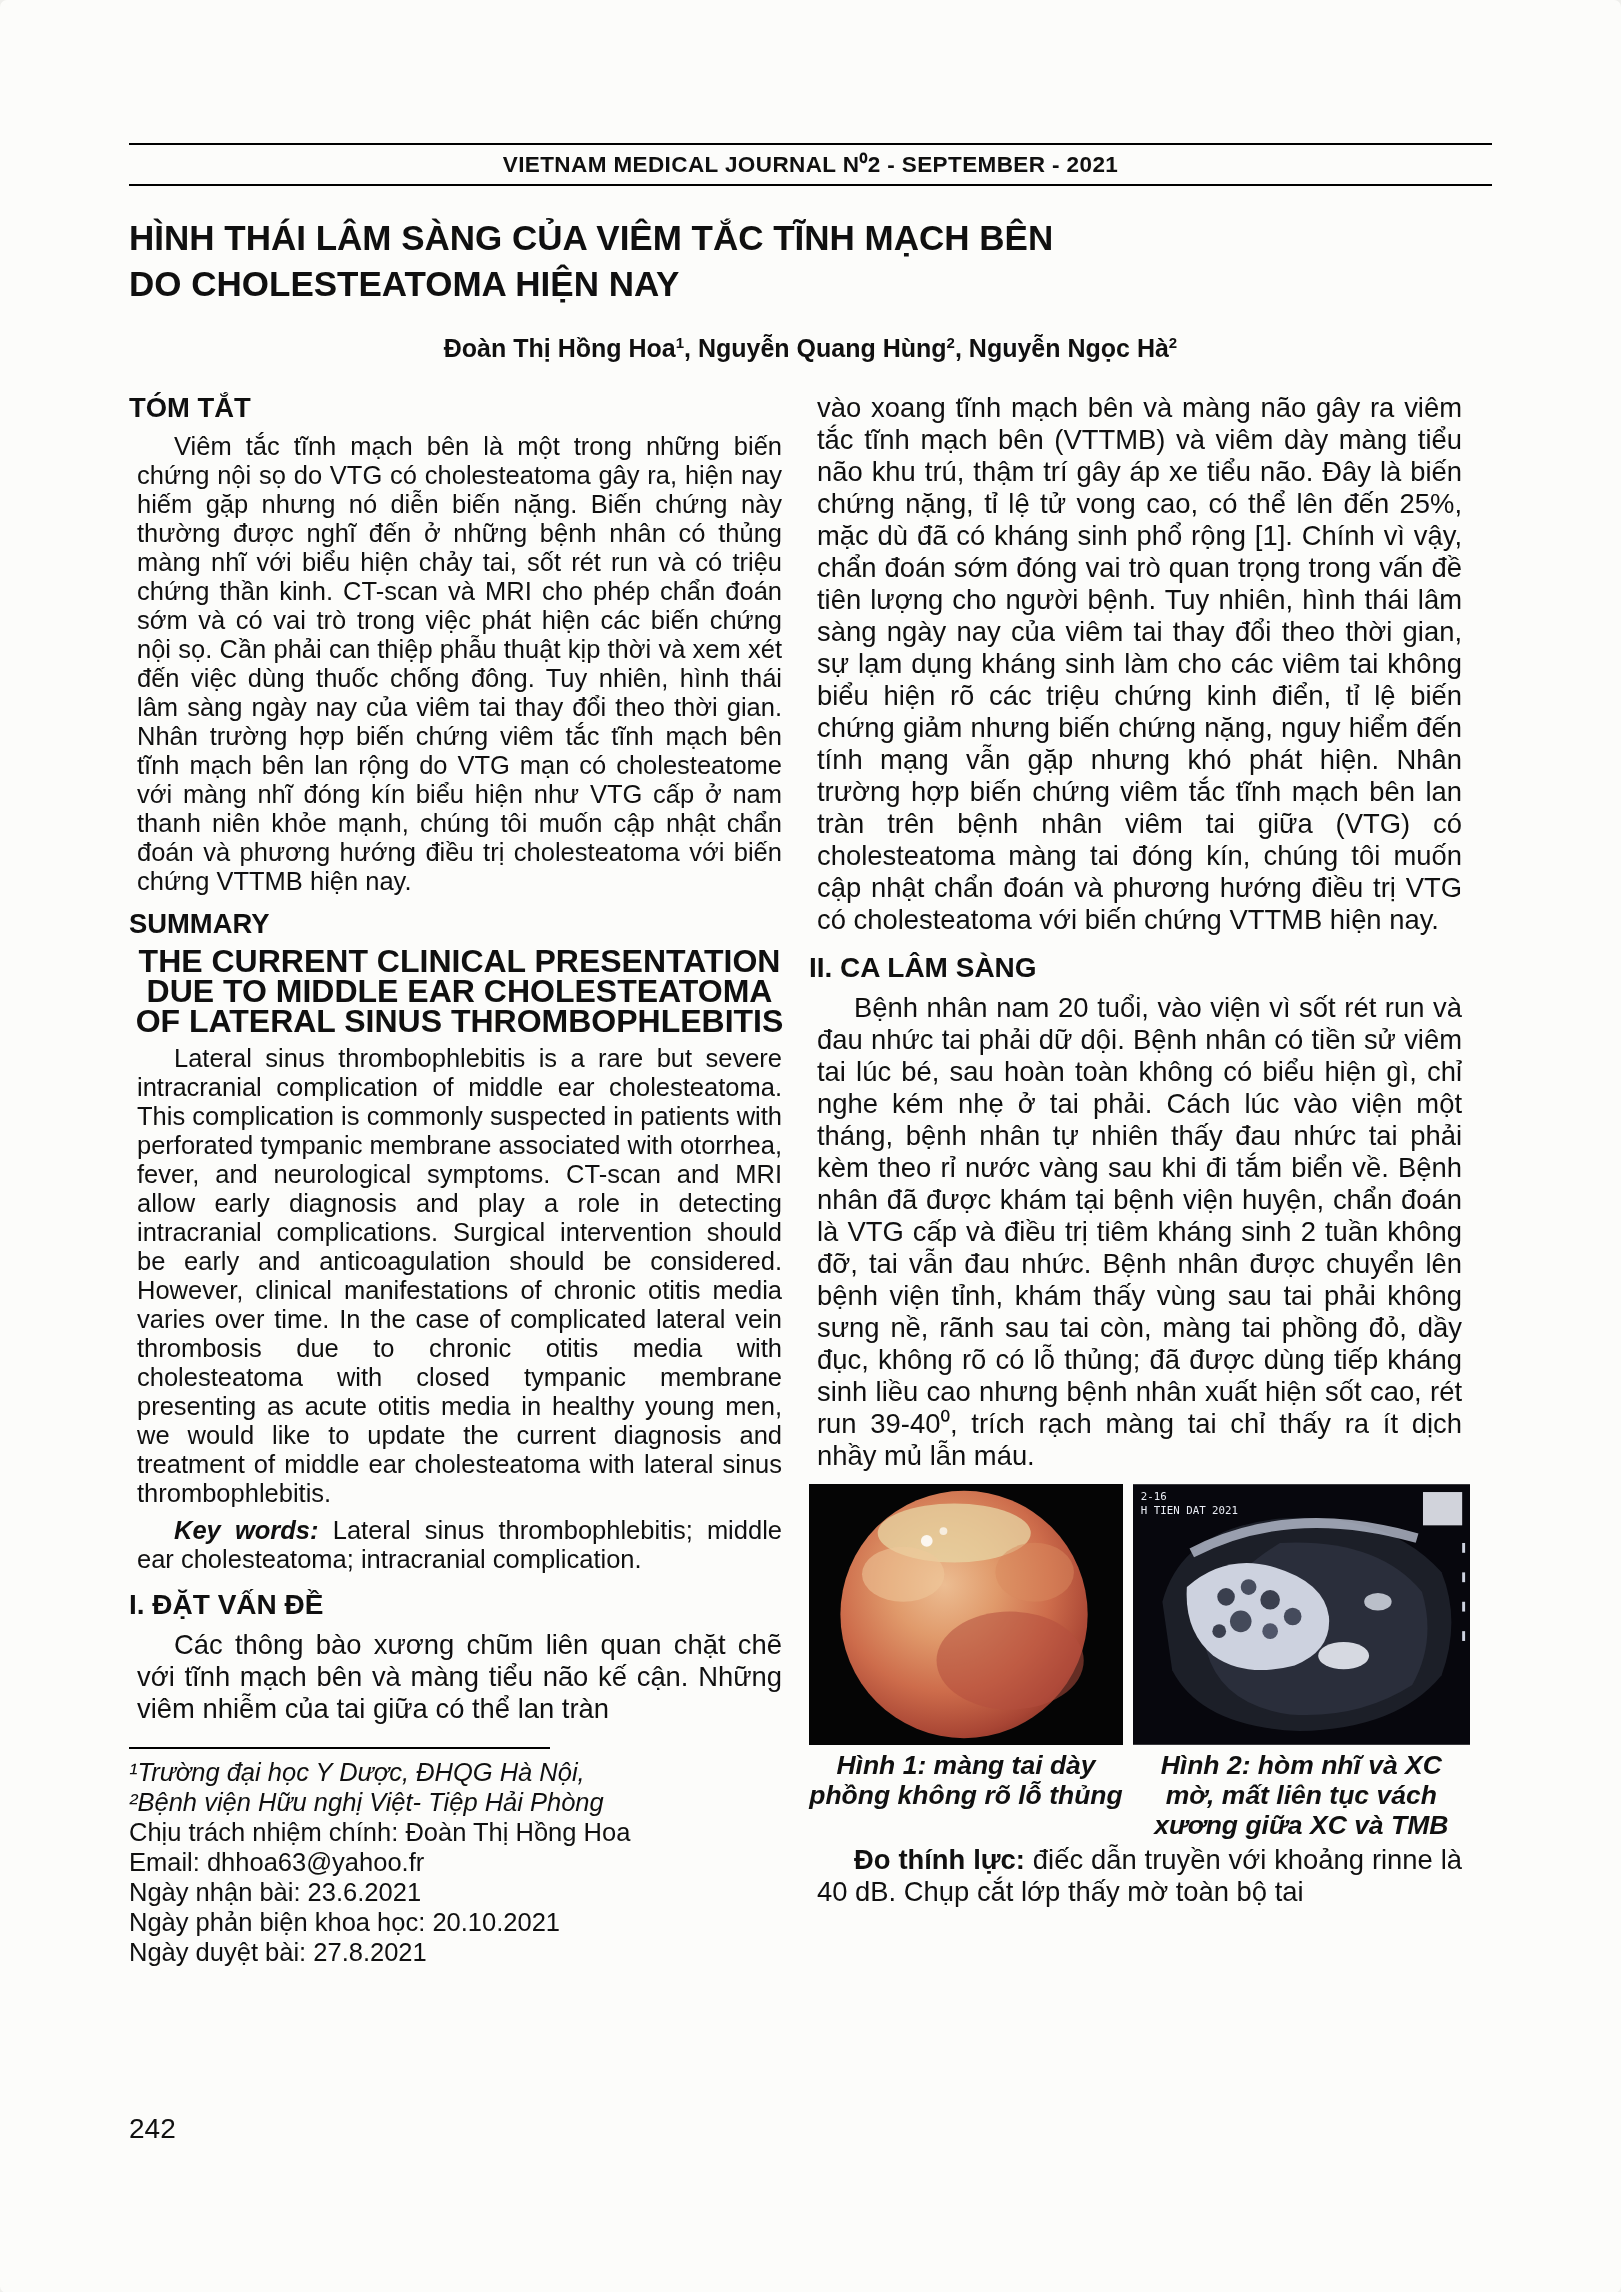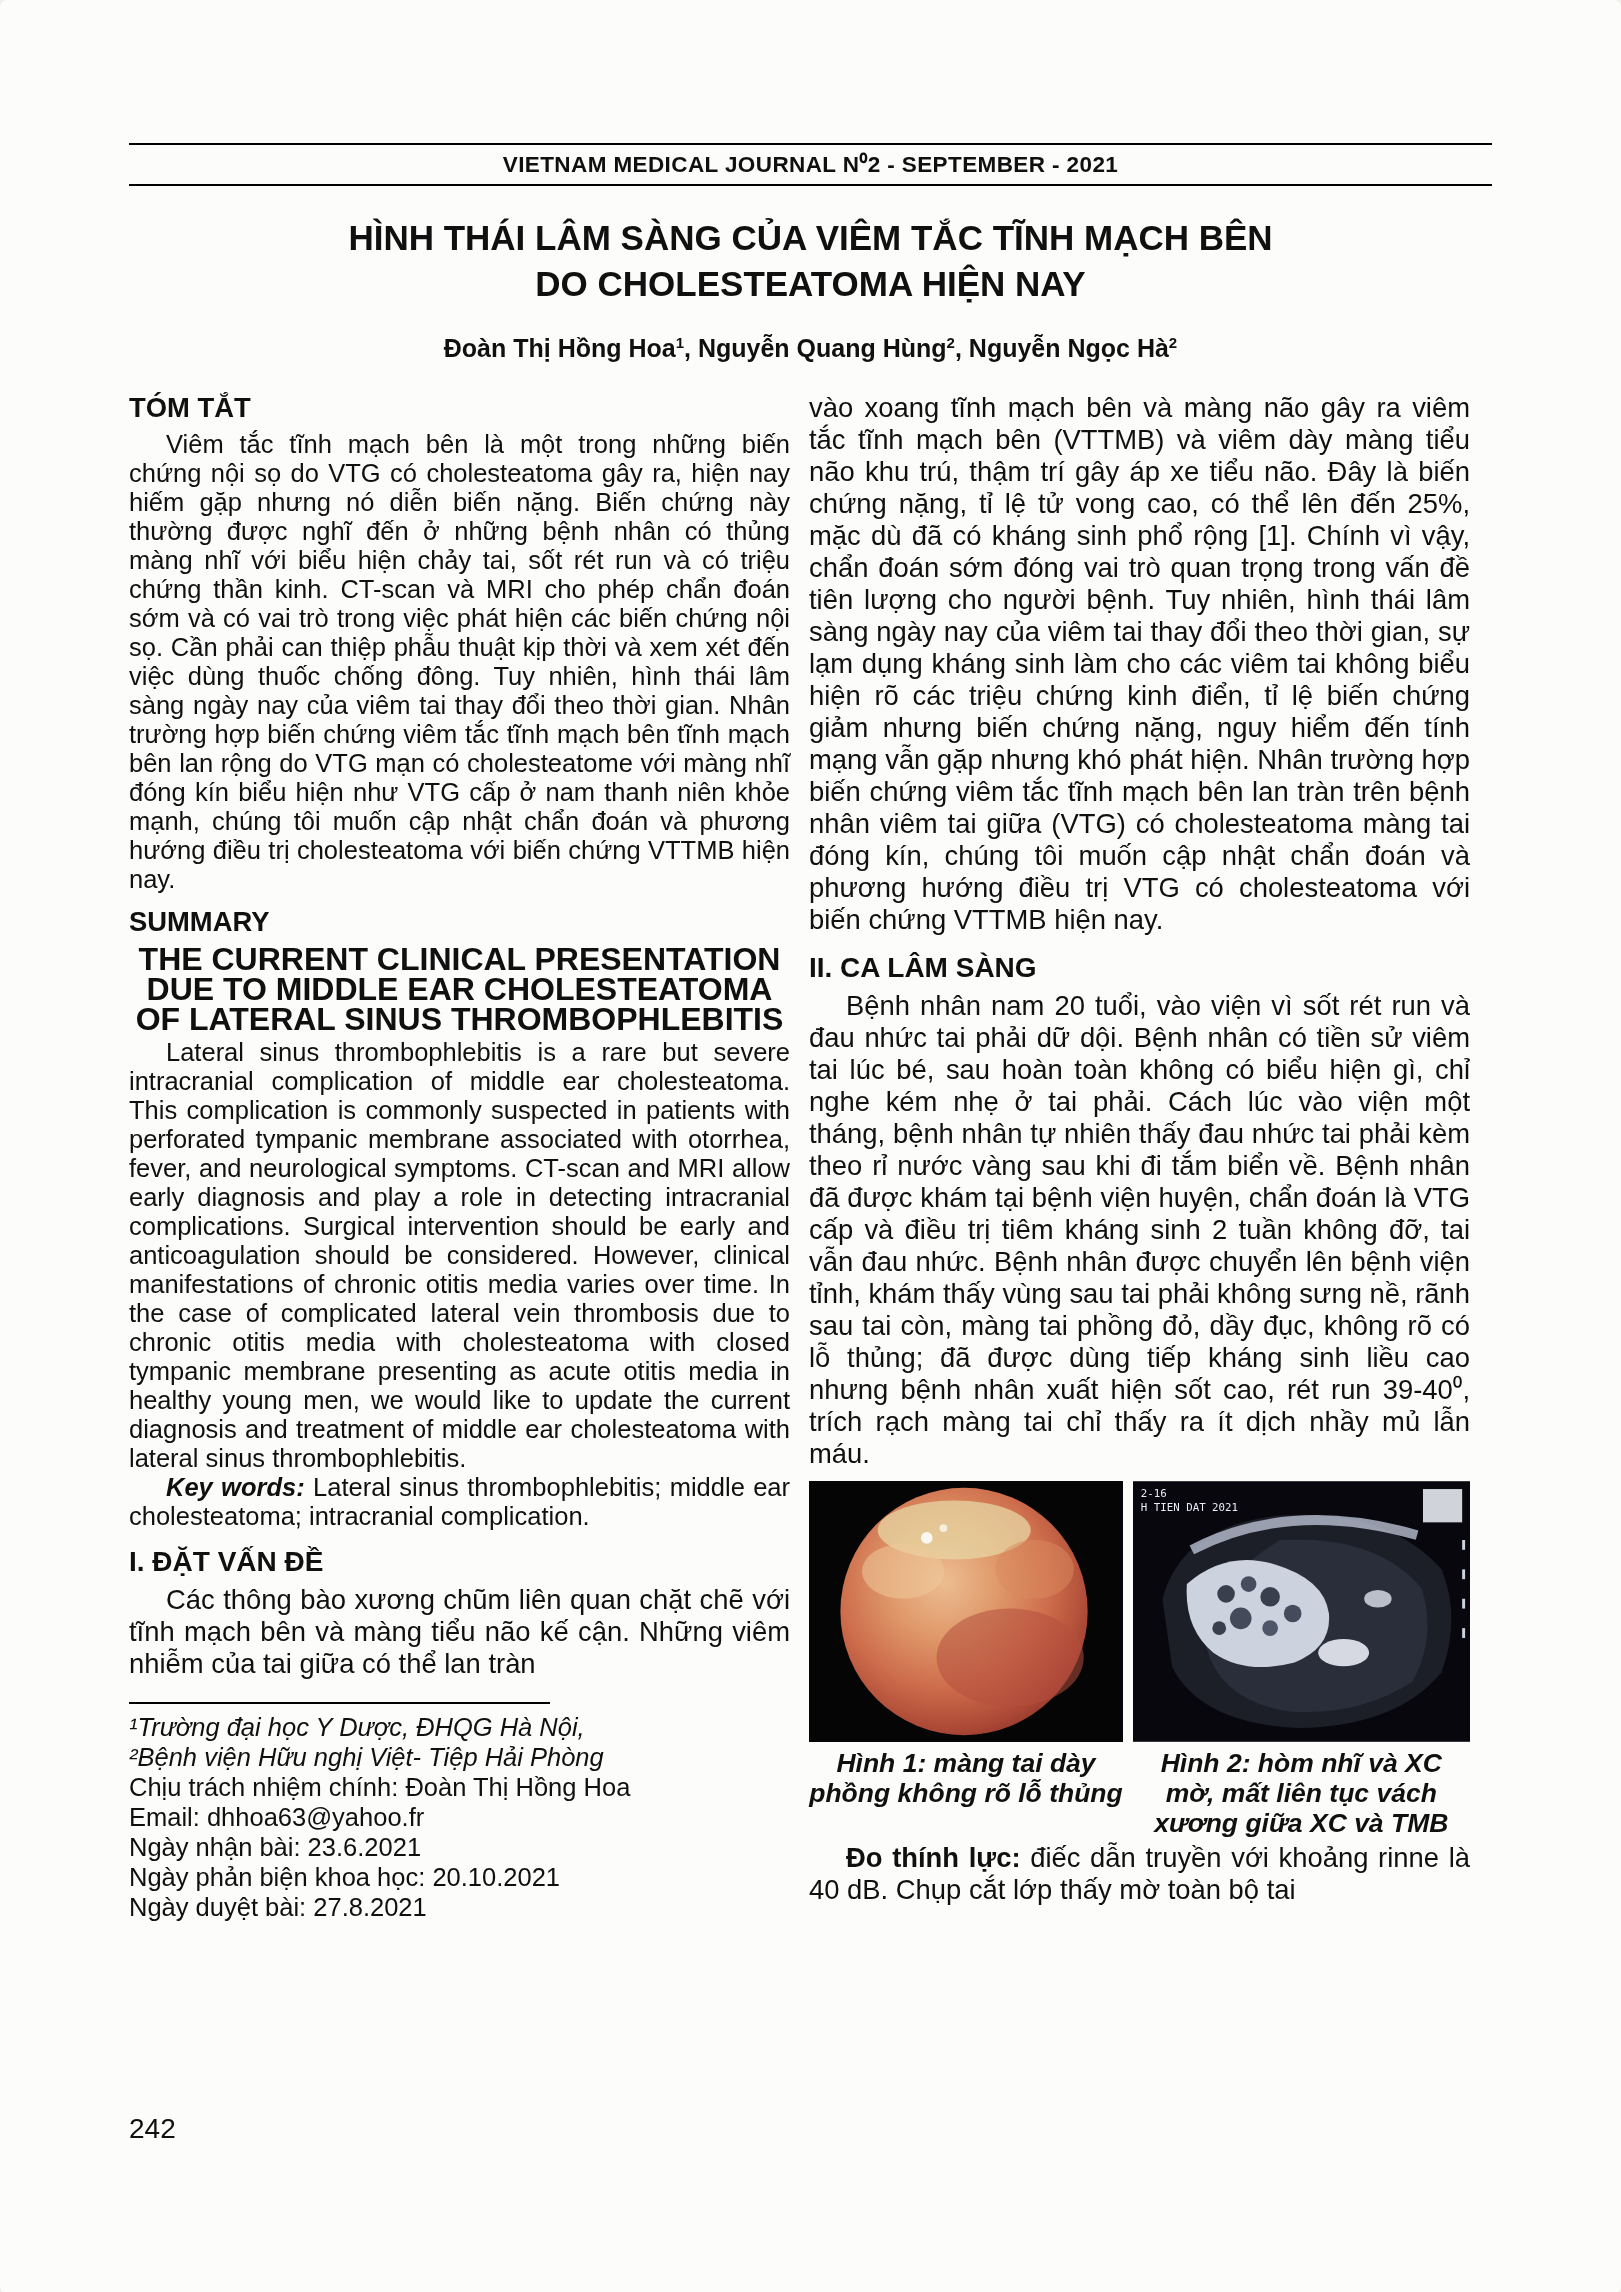--- a/index.html
+++ b/index.html
@@ -20,35 +20,35 @@
   }
   
   .journal-header{
     border-top:2.9px solid #000;
     border-bottom:2.9px solid #000;
     padding:2.9px 0 4.9px;
     text-align:center;
   }
   .journal-header-text{font-weight:700;font-size:22.5px;letter-spacing:0.4px}
 
-  .article-title{margin:29px 0 0;text-align:center;font-size:35px;line-height:46px;font-weight:700}
+  .article-title{margin:29px 0 0;text-align:left;font-size:35px;line-height:46px;font-weight:700}
   .title-line{display:block}
 
   .authors{margin-top:27px;text-align:center;font-weight:700;font-size:25px}
   .authors sup{font-size:60%}
 
   .columns{display:flex;gap:19px;margin-top:29px}
   .col{width:661px}
   .col > :first-child{margin-top:0}
 
   h2{margin:0}
   .sec-heading{font-size:27.4px;font-weight:700;margin:11.8px 0 5.9px}
   .num-heading{font-size:28px;font-weight:700;margin:15.7px 0 5.9px}
 
-  p{margin:0}
+  p{margin:8px}
   .small{font-size:25.5px;line-height:29px}
   .body{font-size:27.4px;line-height:32px}
   .justify{text-align:justify}
   .indent{text-indent:37px}
   .bi{font-weight:700;font-style:italic}
   .b{font-weight:700}
 
   .en-subtitle{font-weight:700;font-size:32px;line-height:30px;text-align:center;margin:5.9px 0 3.9px}
 
   .footnotes{margin-top:21.6px}

